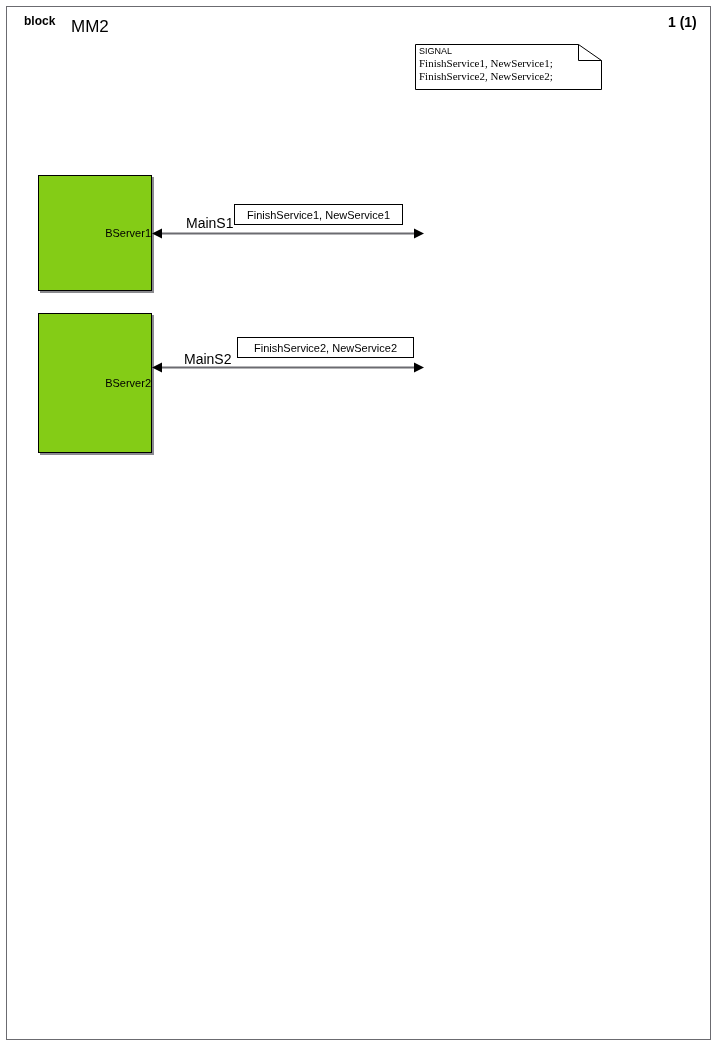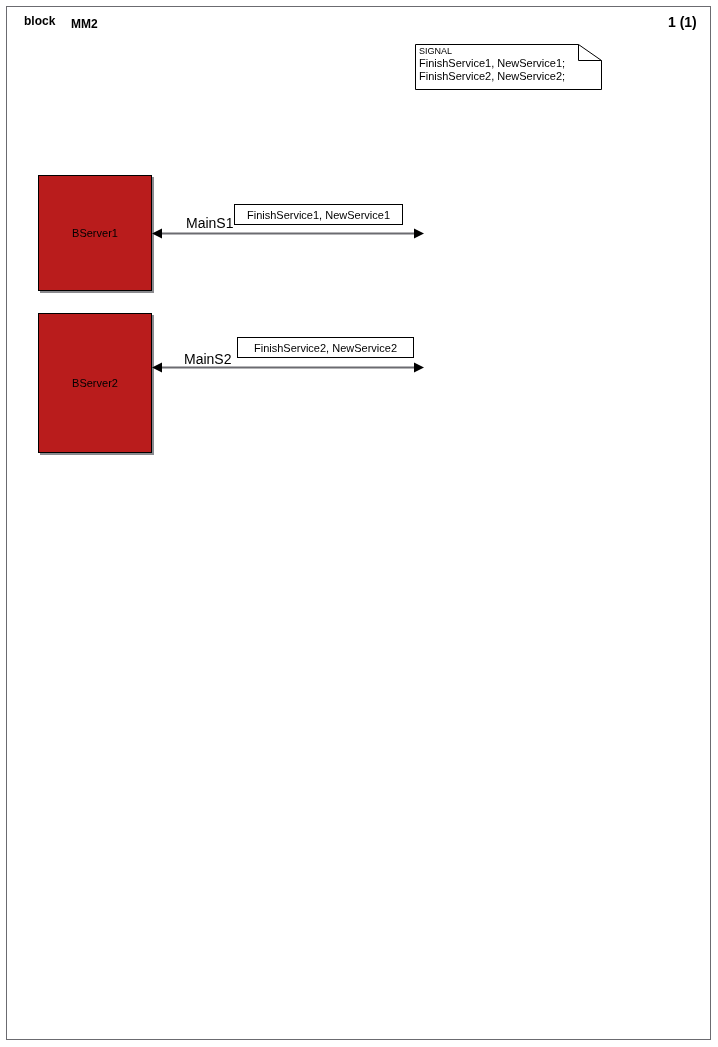--- a/index.html
+++ b/index.html
@@ -37,22 +37,22 @@
     font-size: 12px;
     font-weight: bold;
     color: #000000;
     letter-spacing: 0px;
     white-space: nowrap;
   }
   .hdr-name {
     position: absolute;
     left: 71px;
     top: 17px;
-    font-size: 12px;
-    font-weight: bold;
+    font-size: 17px;
+    font-weight: normal;
     color: #000000;
     white-space: nowrap;
   }
   .hdr-page {
     position: absolute;
     left: 668px;
     top: 14px;
     font-size: 14px;
     font-weight: bold;
     color: #000000;
@@ -83,31 +83,32 @@
     font-size: 9px;
     line-height: 11px;
     color: #000000;
     white-space: nowrap;
   }
   .note-line {
     font-size: 11px;
     line-height: 13px;
     color: #000000;
     white-space: nowrap;
+    font-family: Liberation Serif, serif;
   }
   
   .block-sym {
     position: absolute;
     border: 1px solid #000000;
-    background: #b91c1c;
+    background: #84cc16;
     box-sizing: border-box;
     box-shadow: 2px 2px 0 0 #8a8a8e;
     display: flex;
     align-items: center;
-    justify-content: center;
+    justify-content: flex-end;
   }
   .block-label {
     font-size: 11px;
     color: #000000;
     text-align: center;
     white-space: nowrap;
   }
   #block-bserver1 { left: 38px; top: 175px; width: 114px; height: 116px; }
   #block-bserver2 { left: 38px; top: 313px; width: 114px; height: 140px; }
   #block-bqueue  { left: 423px; top: 173px; width: 256px; height: 250px; }

